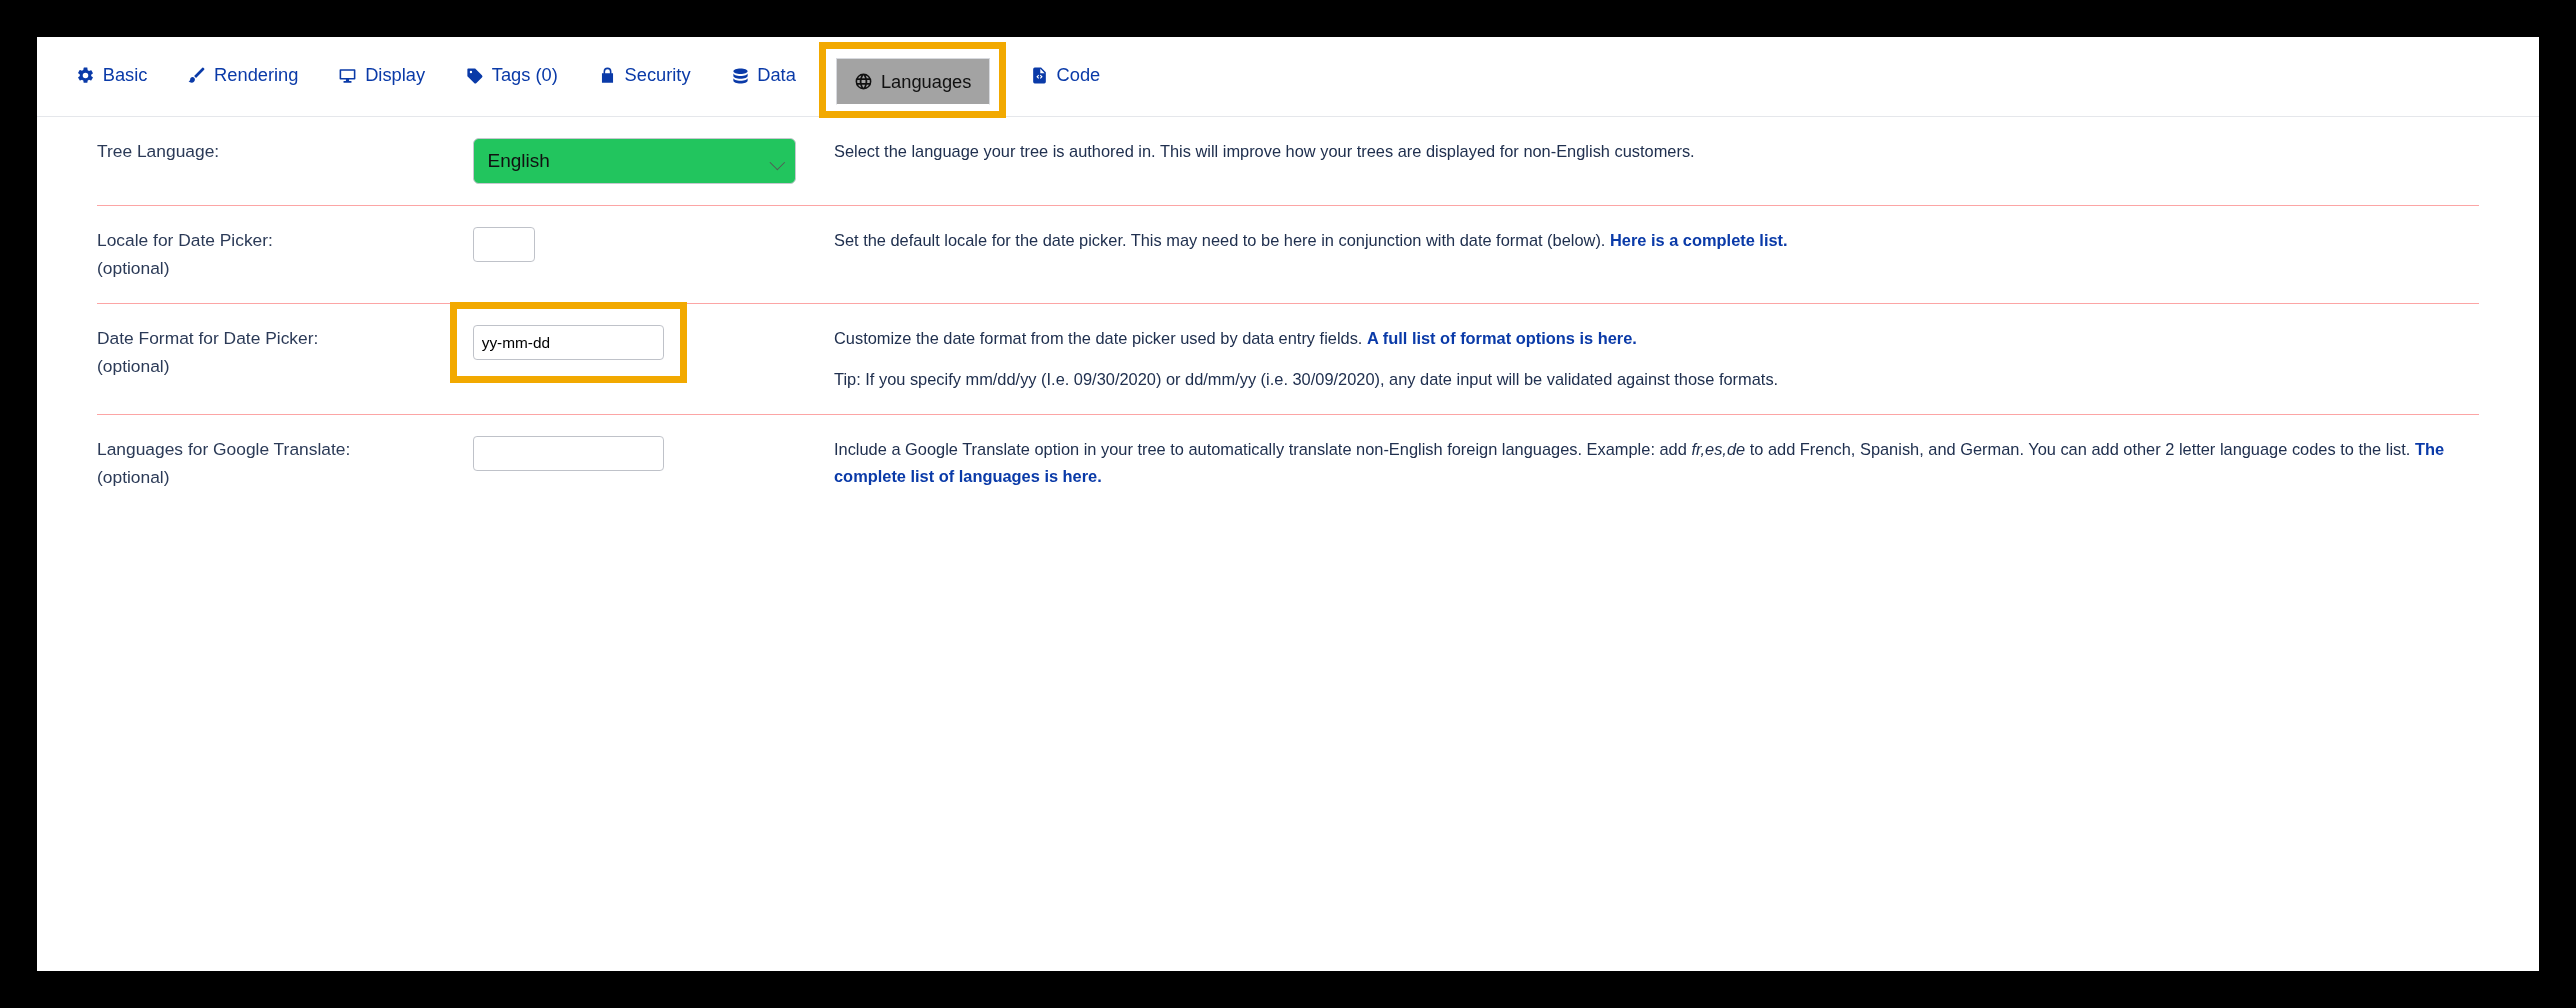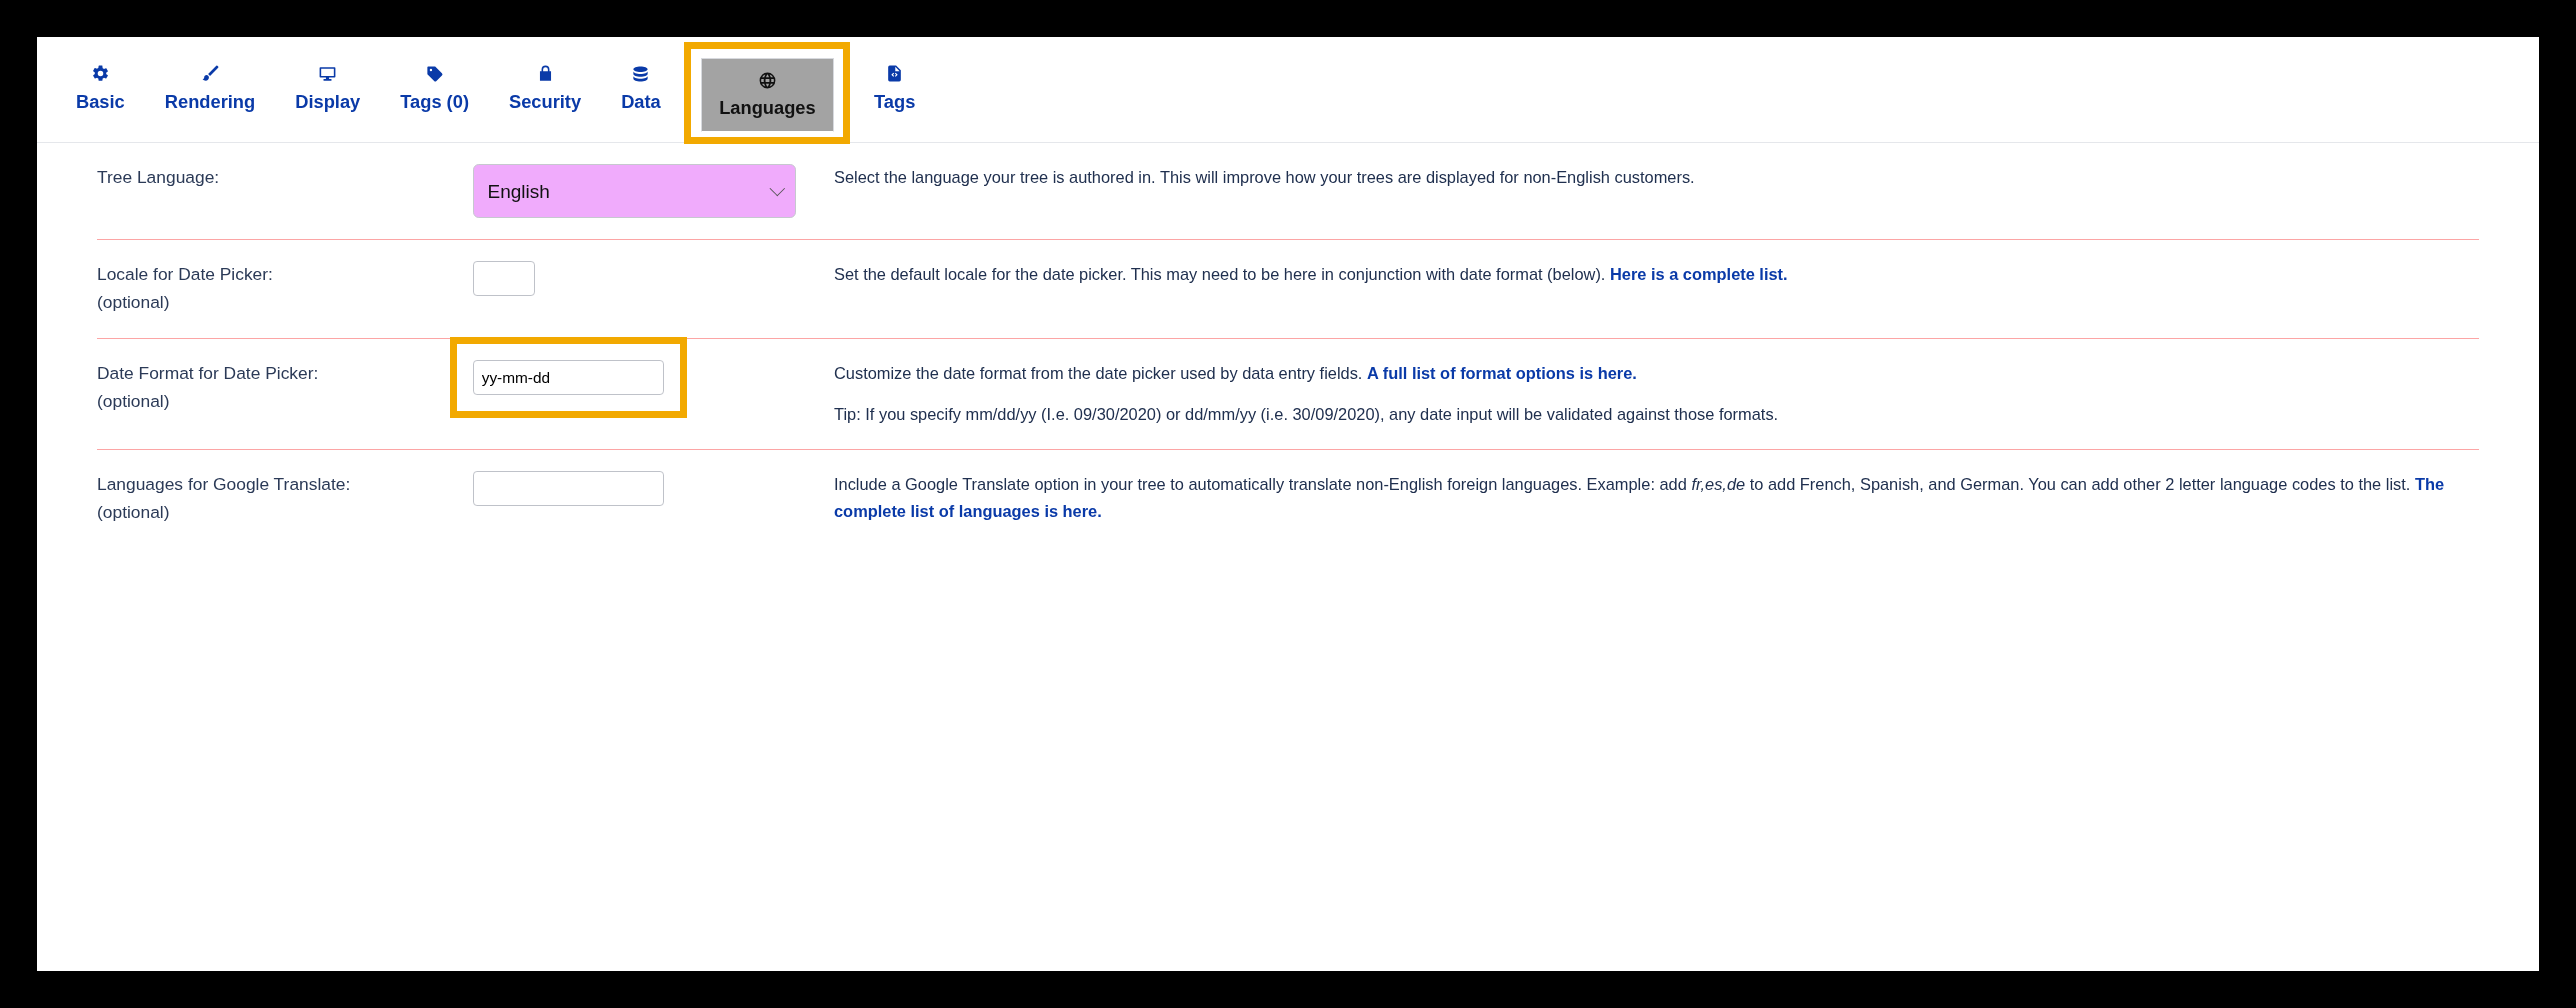--- a/index.html
+++ b/index.html
@@ -25,26 +25,25 @@
     align-items: center;
     gap: 40px;
     padding: 21px 39px 23px 39px;
     border-bottom: 1px solid #e5e7eb;
     position: relative;
   }
   .tab {
     display: inline-flex;
     align-items: center;
     gap: 7.7px;
-    font-weight: 700;
+    font-weight: 400;
     font-size: 18.3px;
     color: #0a3aa8;
     cursor: pointer;
     user-select: none;
-    flex-direction: column;
   }
   .tab.active {
     color: #111;
     background: #a3a3a3;
     border: 1px solid #d7d9de;
     border-bottom: 1px solid #fff;
     padding: 11.6px 17.4px;
     margin-bottom: -12.5px;
     position: relative;
     z-index: 2;
@@ -89,26 +88,26 @@
     line-height: 1.65;
   }
   .help-col p { margin-bottom: 13.5px; }
   .help-col p:last-child { margin-bottom: 0; }
   .help-col a { color: #0a3aa8; font-weight: 700; text-decoration: none; }
   .help-col strong { font-weight: 400; }
   .help-col em { font-style: italic; }
 
   select.big {
     width: 100%;
-    height: 54px;
+    height: 46px;
     font-size: 19px;
     padding: 0 13.5px;
     border: 1px solid #c6c8cf;
     border-radius: 5.8px;
-    background: #f0abfc;
+    background: #22c55e;
     appearance: none;
     color: #111;
   }
   .select-wrap { position: relative; width: 323px; }
   .select-wrap::after {
     content: "";
     position: absolute;
     right: 13.5px;
     top: 19px;
     width: 9.6px; height: 9.6px;
@@ -212,21 +211,21 @@
             </svg>
         </span>
         <span>Languages</span>
       </div>
       <div class="tab">
         <span class="icon">
           <svg viewBox="0 0 24 24">
               <path class="icon-fill" d="M14 2H6a2 2 0 0 0-2 2v16a2 2 0 0 0 2 2h12a2 2 0 0 0 2-2V8l-6-6zm-3.5 14L8 13.5 10.5 11l1 1-1.5 1.5L11.5 15l-1 1zm3 0-1-1 1.5-1.5L12.5 12l1-1L16 13.5 13.5 16zM13 9V3.5L18.5 9H13z"></path>
             </svg>
         </span>
-        <span>Tags</span>
+        <span>Code</span>
       </div>
     </div>
   </div>
 
   <div class="form">
 
     <div class="row">
       <div class="label-col">Tree Language:</div>
       <div class="control-col">
         <div class="select-wrap">

